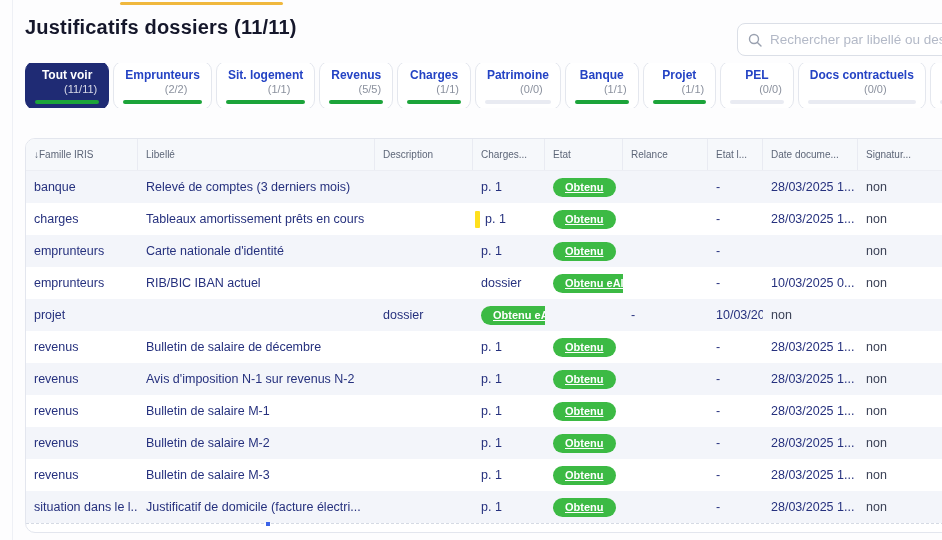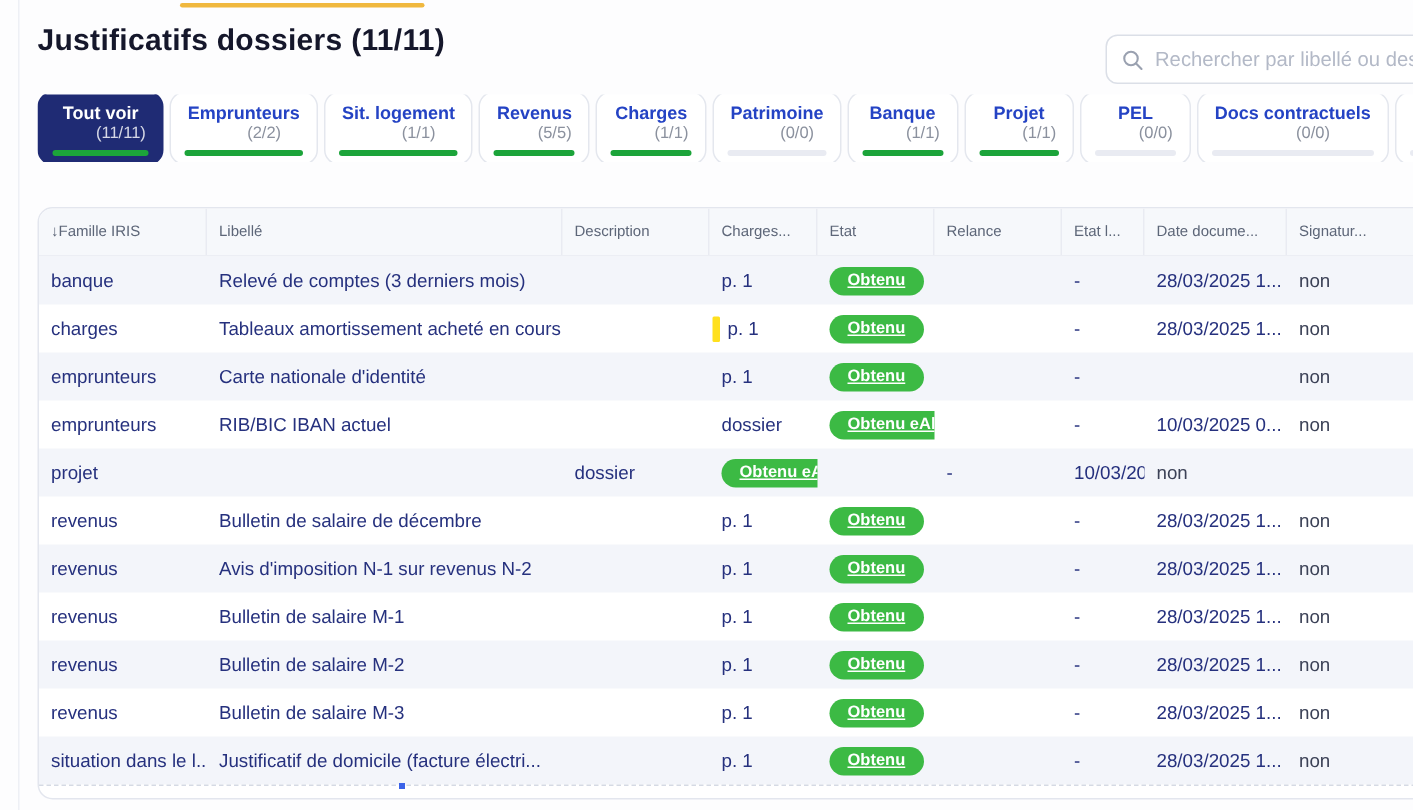--- a/index.html
+++ b/index.html
@@ -154,21 +154,21 @@
           <div class="td">
             <span class="badge">Obtenu</span>
           </div>
           <div class="td"></div>
           <div class="td">-</div>
           <div class="td">28/03/2025 1...</div>
           <div class="td sig">non</div>
         </div>
         <div class="grid-row trow">
           <div class="td">charges</div>
-          <div class="td">Tableaux amortissement acheté en cours</div>
+          <div class="td">Tableaux amortissement prêts en cours</div>
           <div class="td"></div>
           <div class="td"><span class="marker"></span>p. 1</div>
           <div class="td">
             <span class="badge">Obtenu</span>
           </div>
           <div class="td"></div>
           <div class="td">-</div>
           <div class="td">28/03/2025 1...</div>
           <div class="td sig">non</div>
         </div>

